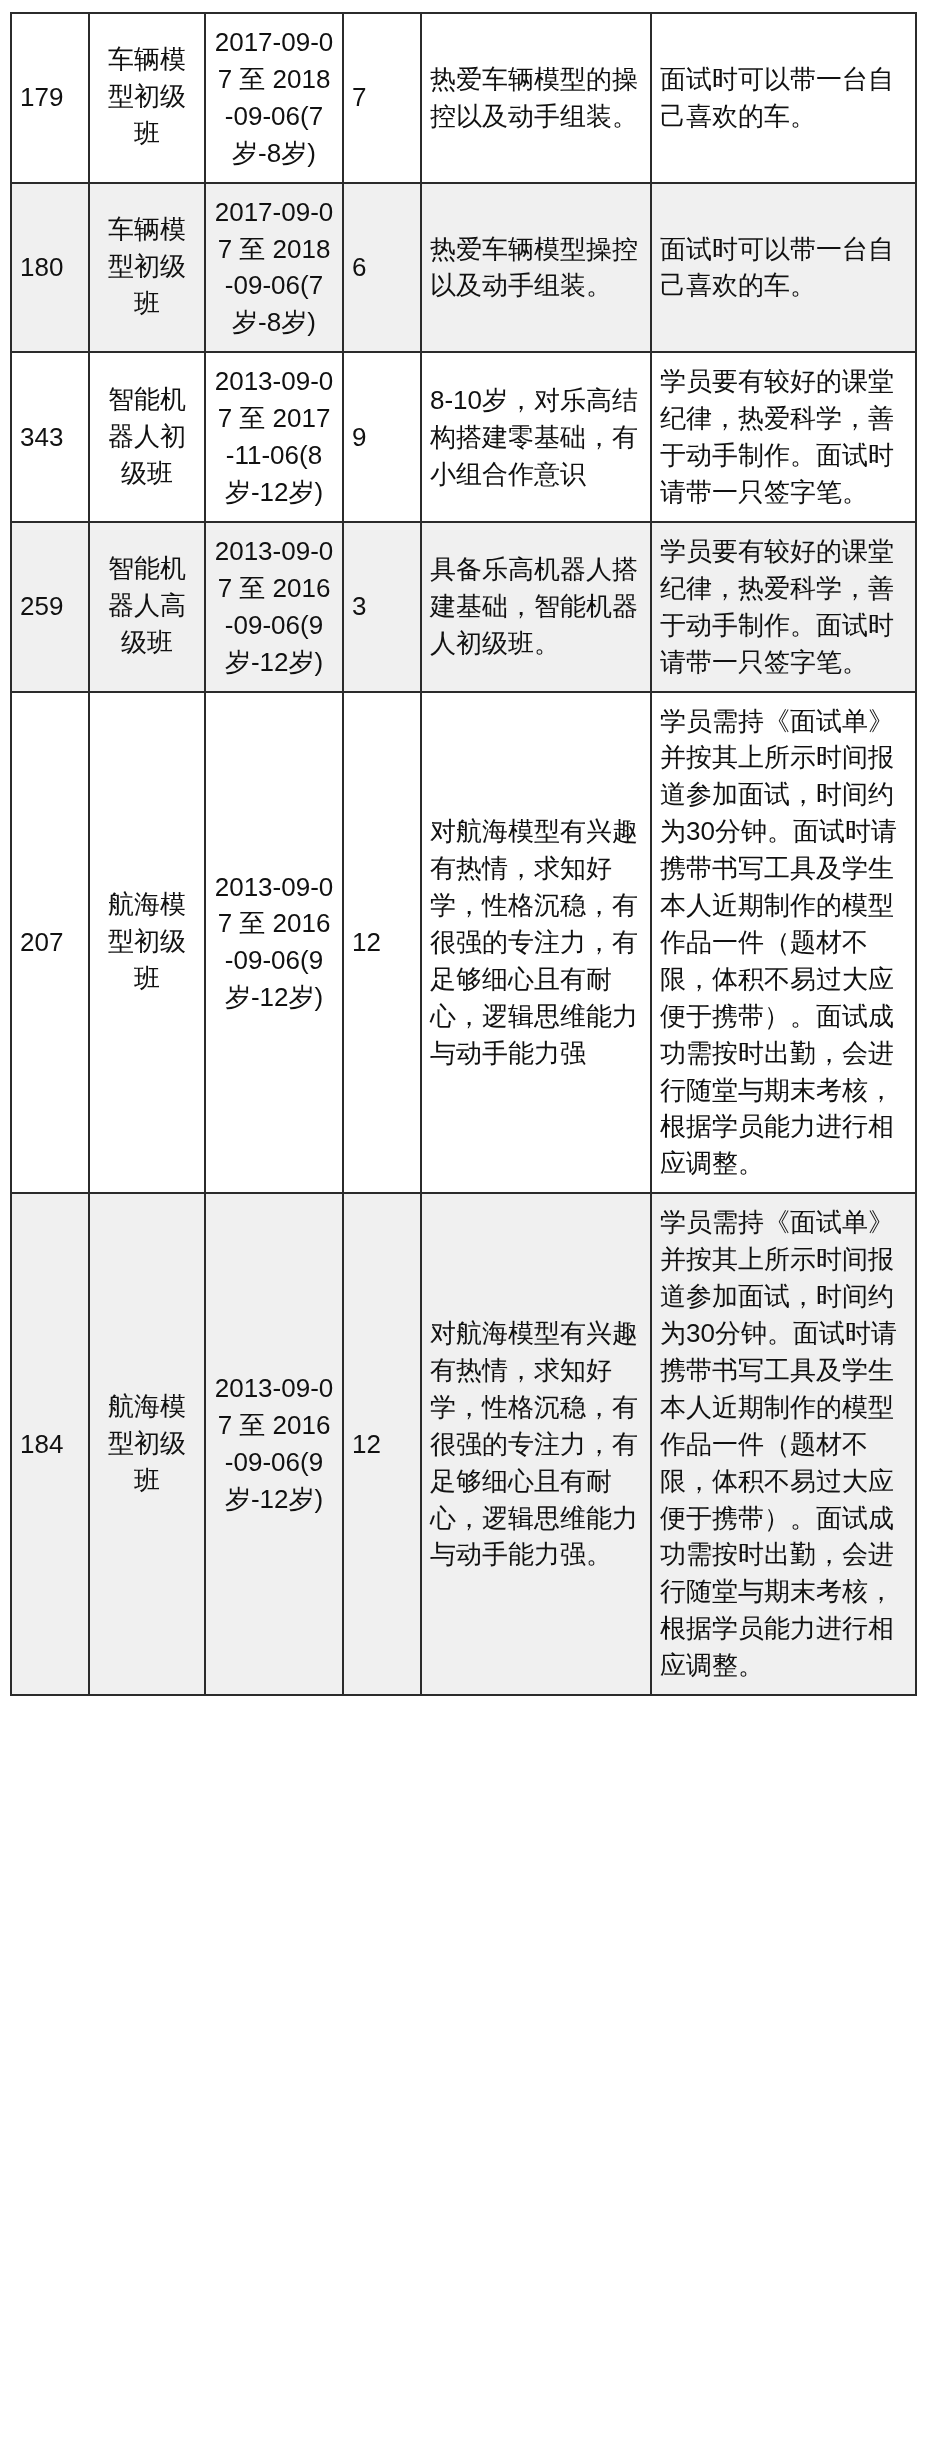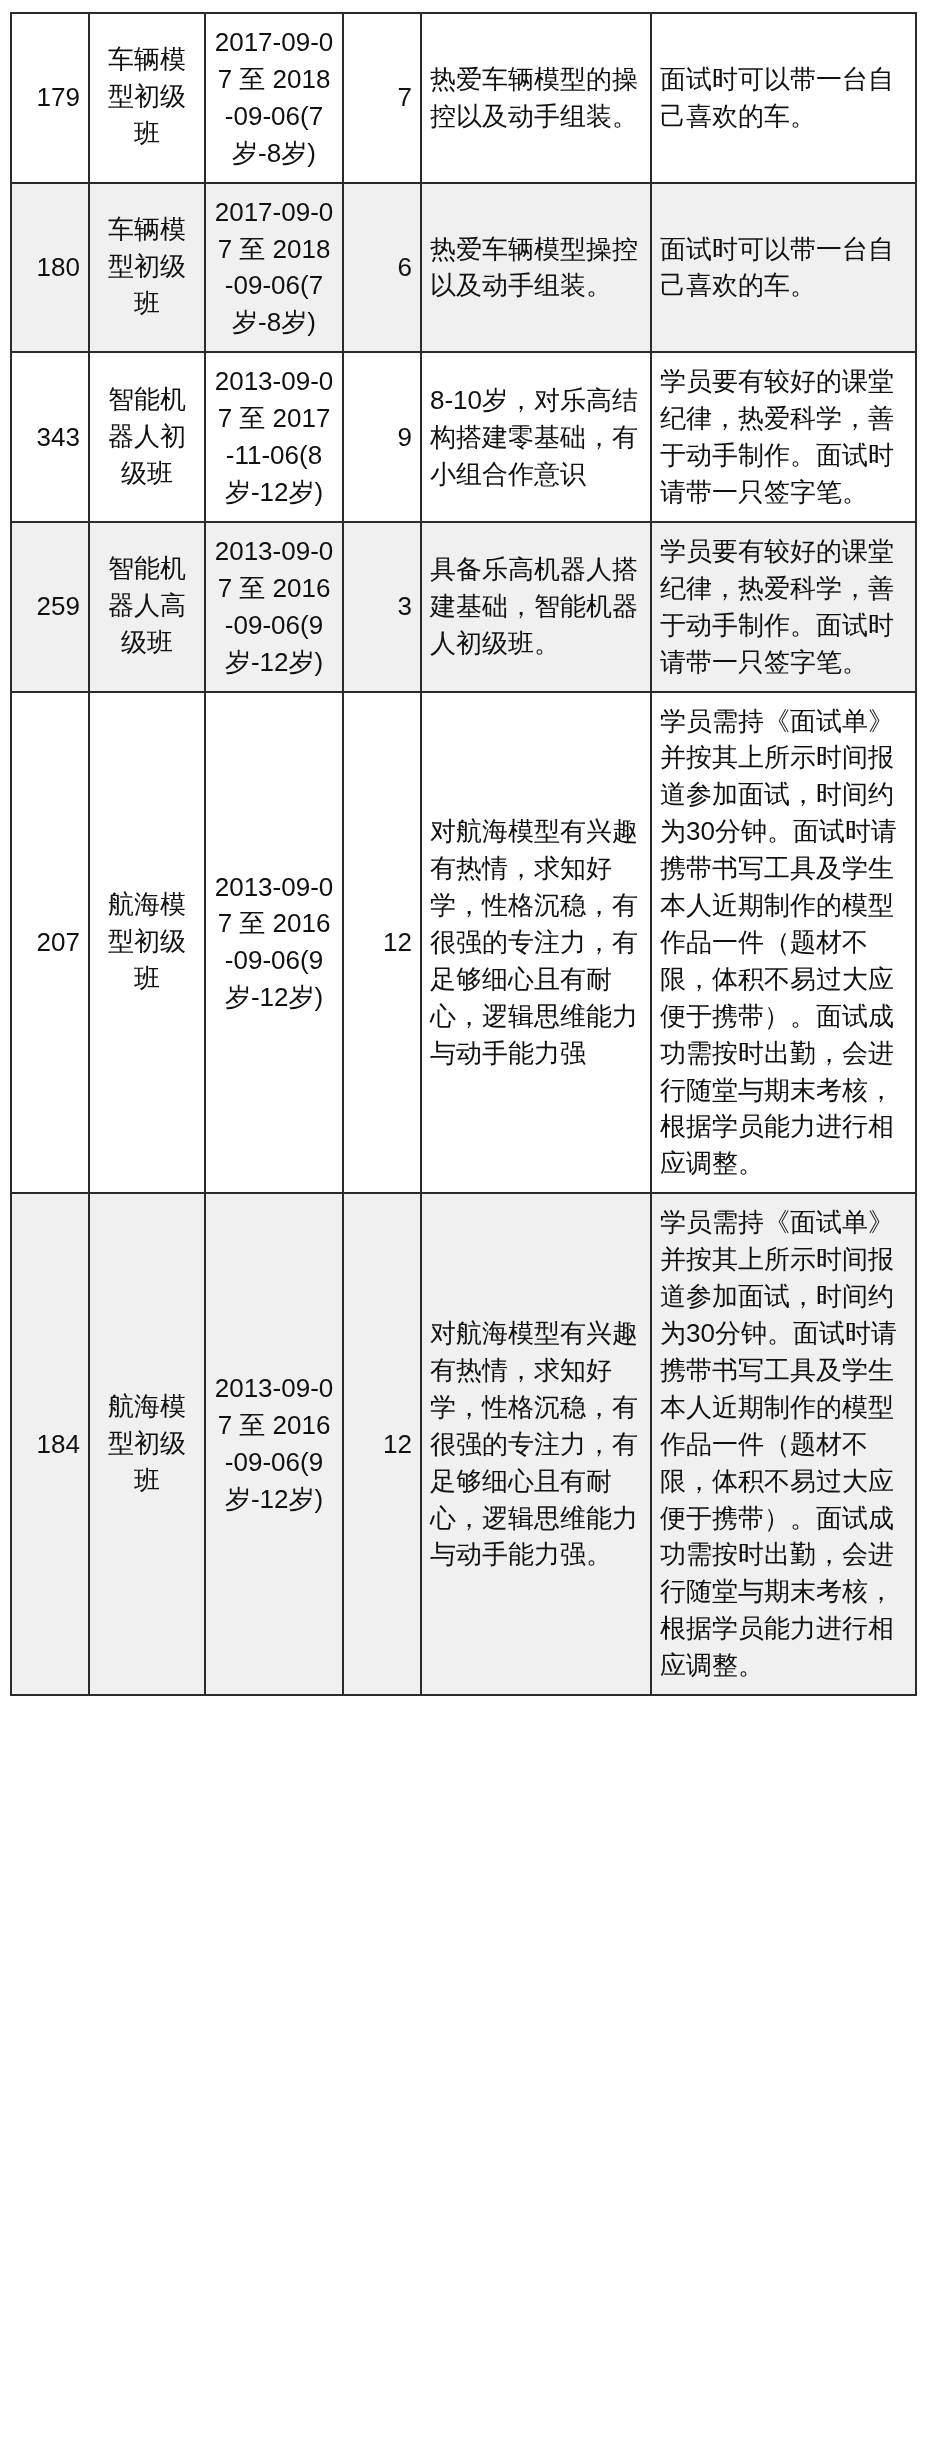--- a/index.html
+++ b/index.html
@@ -33,21 +33,21 @@
   }
   
   col.c-id    { width: 78px; }
   col.c-name  { width: 116px; }
   col.c-date  { width: 138px; }
   col.c-num   { width: 78px; }
   col.c-desc  { width: 230px; }
   col.c-note  { width: 265px; }
 
   td.id, td.num {
-    text-align: right;
+    text-align: left;
   }
   td.name {
     text-align: center;
     font-family: Liberation Serif, serif;
   }
   td.date {
     text-align: center;
   }
   td.desc, td.note {
     text-align: left;

